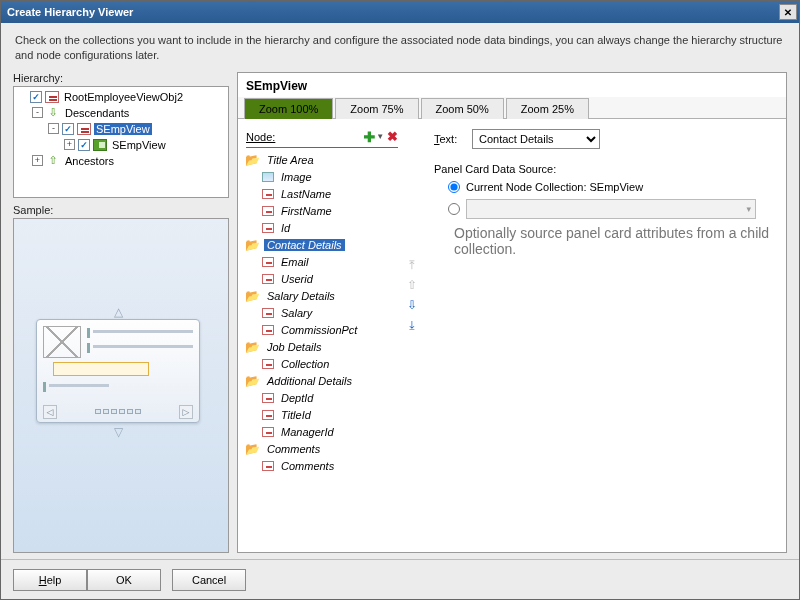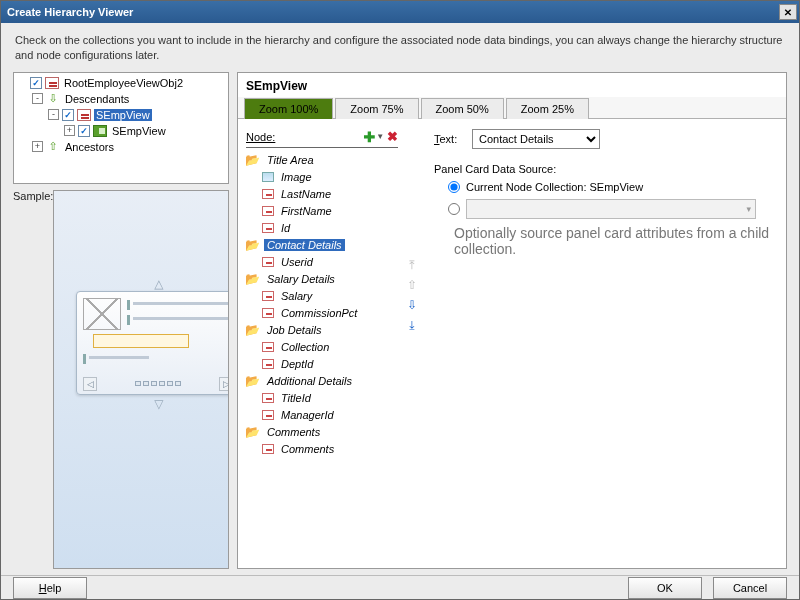--- a/index.html
+++ b/index.html
@@ -102,39 +102,40 @@
 .prop-label u { text-decoration: underline; }
 select.prop-input { flex: 0 0 128px; height: 20px; border: 1px solid #888; background: #fff; font-size: 11px; padding-left: 2px; }
 .pcd-label { margin-bottom: 6px; }
 .radio-row { display: flex; align-items: center; gap: 6px; margin: 4px 0 6px 14px; }
 input[type=radio] { width: 12px; height: 12px; }
 .select-fake { flex: 1; height: 20px; border: 1px solid #bbb; background: #f2f2f2; display: flex; align-items: center; justify-content: flex-end; padding-right: 4px; color: #999; max-width: 290px; }
 .select-fake::after { content: "▾"; font-size: 9px; }
 .hint { color: #777; margin: 6px 0 0 20px; font-size: 14px; }
 
 
-.footer { height: 24px; border-top: 1px solid #bcbcbc; display: flex; align-items: center; justify-content: space-between; padding: 6px 12px; background: #ececec; }
+.footer { height: 40px; border-top: 1px solid #bcbcbc; display: flex; align-items: center; justify-content: flex-start; padding: 6px 12px; background: #ececec; }
 .btn { min-width: 74px; height: 22px; border: 1px solid #8a8a8a; background: linear-gradient(#fefefe,#e4e4e4); display: inline-flex; align-items: center; justify-content: center; cursor: pointer; padding: 0 12px; }
 .btn + .btn { margin-left: 8px; }
 .btn u { text-decoration: underline; }
 </style>
 </head>
 <body>
 
 <div class="title-bar">
   <span>Create Hierarchy Viewer</span>
   <span class="close">✕</span>
 </div>
 
 <div class="description">Check on the collections you want to include in the hierarchy and configure the associated node data bindings, you can always change the hierarchy structure and node configurations later.</div>
 
 <div class="main">
 
   <div class="left-col">
     <div>
+      <div class="panel-label">Hierarchy:</div>
       <div class="tree-panel" id="hier-tree">
           <div class="tree-row">
             <span class="tree-indent" style="width: 0px;"></span>
             <span class="no-expander"></span>
             <span class="checkbox checked"></span>
             <span class="tree-icon ic-hier"></span>
             <span class="tree-label">RootEmployeeViewObj2</span>
           </div>
           <div class="tree-row">
             <span class="tree-indent" style="width: 16px;"></span>
@@ -157,21 +158,21 @@
             <span class="tree-label">SEmpView</span>
           </div>
           <div class="tree-row">
             <span class="tree-indent" style="width: 16px;"></span>
             <span class="expander">+</span>
             <span class="tree-icon ic-anc"></span>
             <span class="tree-label">Ancestors</span>
           </div>
         </div>
     </div>
-    <div style="flex:1; display:flex; ">
+    <div style="flex:1; display:flex; flex-direction:column;">
       <div class="panel-label">Sample:</div>
       <div class="sample-panel">
         <span class="nudge top">△</span>
         <div class="sample-card">
           <div class="img-ph"></div>
           <div style="overflow:hidden;">
             <div style="display:flex;align-items:center;">
                 <span class="sample-cursor"></span>
                 <div class="sample-line" style="flex:1;"></div>
               </div>
@@ -250,20 +251,25 @@
               <span class="node-label">Id</span>
             </div>
             <div class="node-row">
               <span class="tree-indent" style="width: 0px;"></span>
               <span class="tree-icon ic-folder"></span>
               <span class="node-label selected">Contact Details</span>
             </div>
             <div class="node-row">
               <span class="tree-indent" style="width: 16px;"></span>
               <span class="tree-icon ic-field"></span>
+              <span class="node-label">Email</span>
+            </div>
+            <div class="node-row">
+              <span class="tree-indent" style="width: 16px;"></span>
+              <span class="tree-icon ic-field"></span>
               <span class="node-label">Userid</span>
             </div>
             <div class="node-row">
               <span class="tree-indent" style="width: 0px;"></span>
               <span class="tree-icon ic-folder"></span>
               <span class="node-label">Salary Details</span>
             </div>
             <div class="node-row">
               <span class="tree-indent" style="width: 16px;"></span>
               <span class="tree-icon ic-field"></span>
@@ -278,28 +284,28 @@
               <span class="tree-indent" style="width: 0px;"></span>
               <span class="tree-icon ic-folder"></span>
               <span class="node-label">Job Details</span>
             </div>
             <div class="node-row">
               <span class="tree-indent" style="width: 16px;"></span>
               <span class="tree-icon ic-field"></span>
               <span class="node-label">Collection</span>
             </div>
             <div class="node-row">
+              <span class="tree-indent" style="width: 0px;"></span>
+              <span class="tree-icon ic-folder"></span>
+              <span class="node-label">Additional Details</span>
+            </div>
+            <div class="node-row">
               <span class="tree-indent" style="width: 16px;"></span>
               <span class="tree-icon ic-field"></span>
               <span class="node-label">DeptId</span>
-            </div>
-            <div class="node-row">
-              <span class="tree-indent" style="width: 0px;"></span>
-              <span class="tree-icon ic-folder"></span>
-              <span class="node-label">Additional Details</span>
             </div>
             <div class="node-row">
               <span class="tree-indent" style="width: 16px;"></span>
               <span class="tree-icon ic-field"></span>
               <span class="node-label">TitleId</span>
             </div>
             <div class="node-row">
               <span class="tree-indent" style="width: 16px;"></span>
               <span class="tree-icon ic-field"></span>
               <span class="node-label">ManagerId</span>

